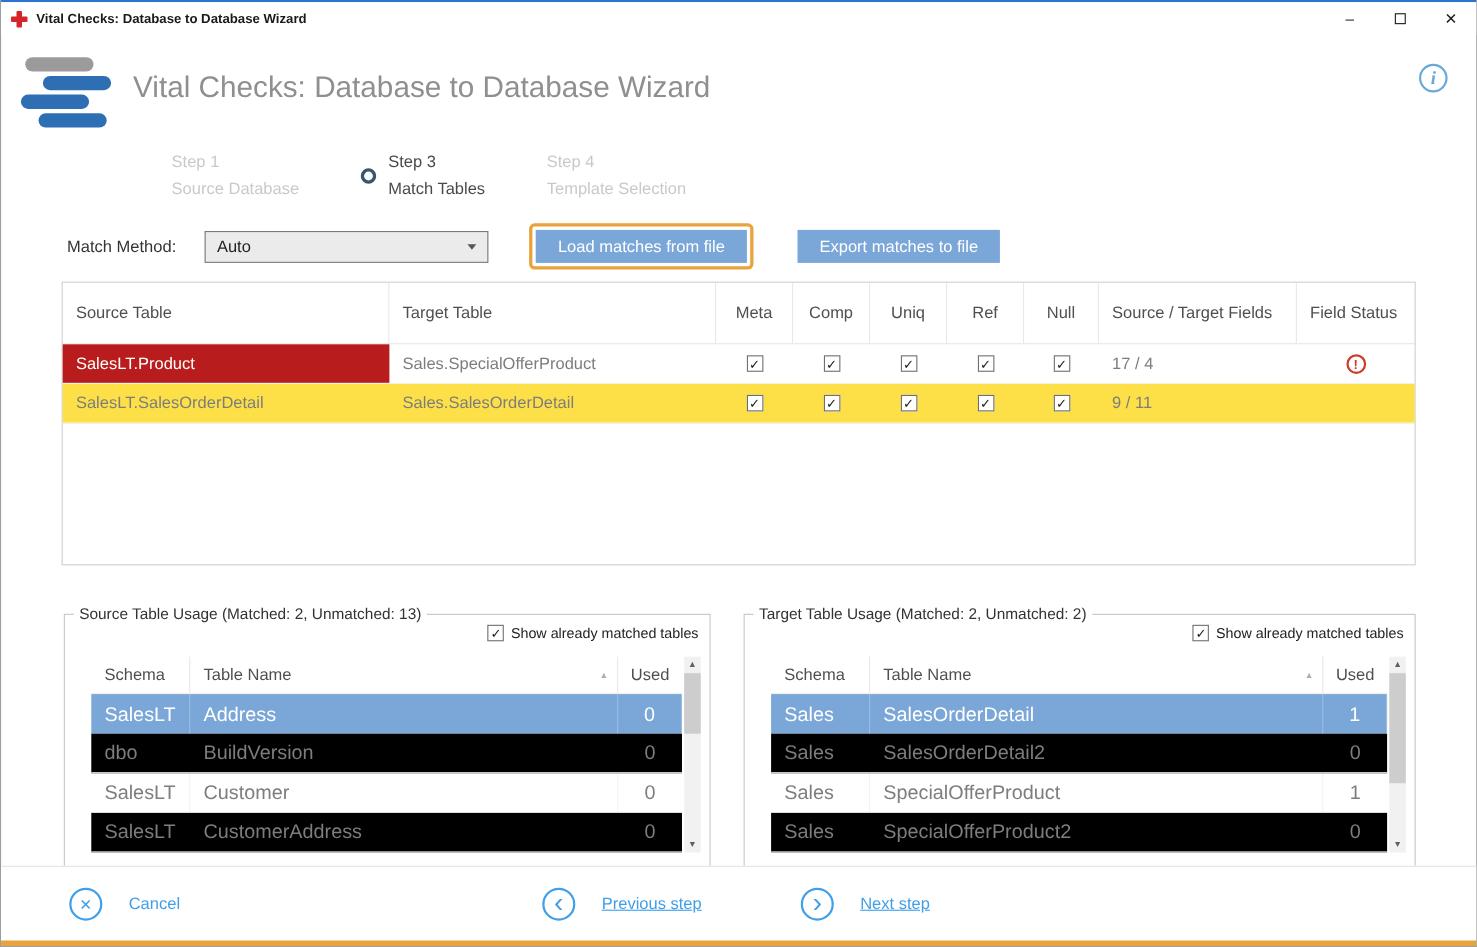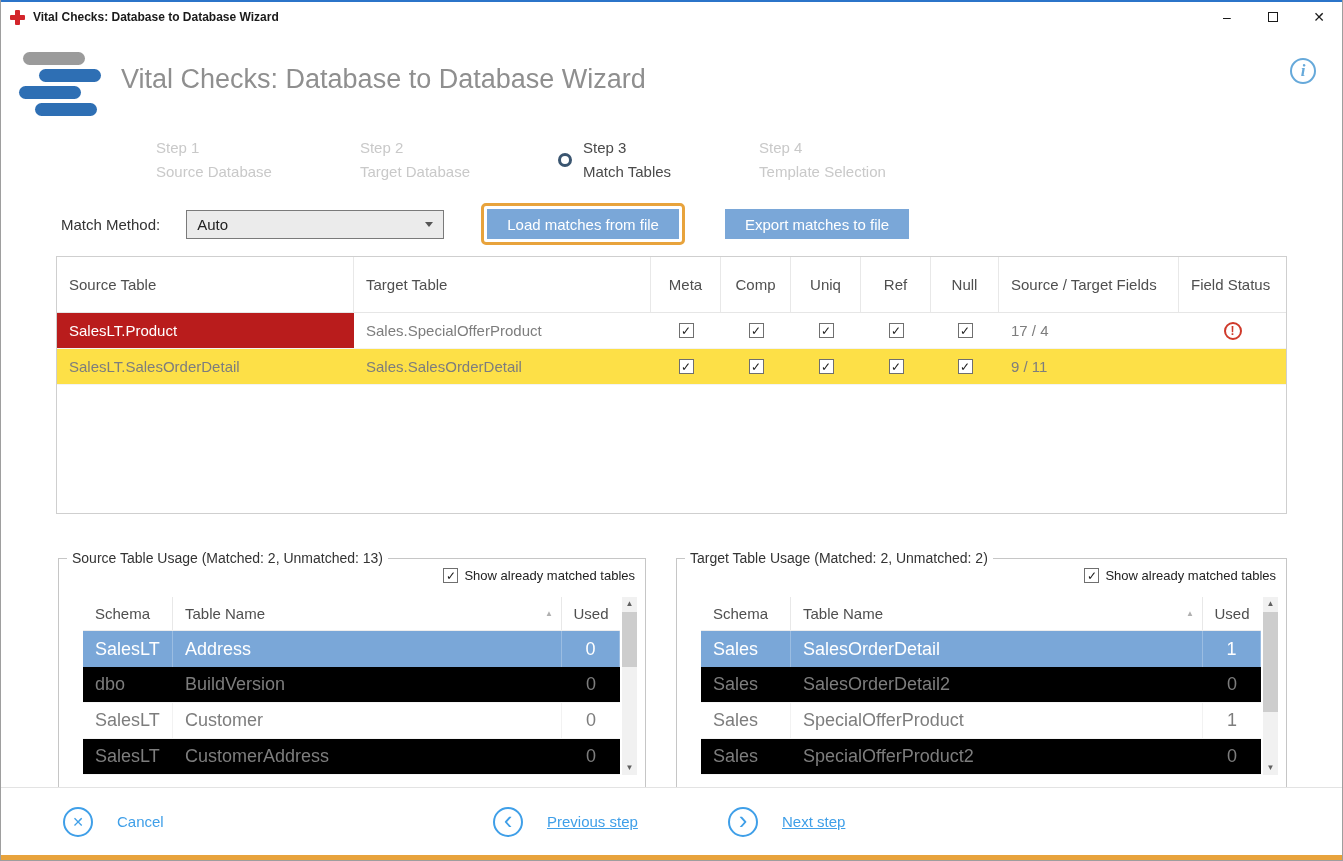--- a/index.html
+++ b/index.html
@@ -26,21 +26,21 @@
   .logo .b1 { left:10px; top:0;  background:#9b9b9b; }
   .logo .b2 { left:26px; top:17px; background:#2e6fb4; }
   .logo .b3 { left:6px;  top:34px; background:#2e6fb4; }
   .logo .b4 { left:22px; top:51px; background:#2e6fb4; }
   .page-title { position:absolute; left:120px; top:32px; font-size:27px; color:#8f8f8f; }
   .info-icon { position:absolute; right:26px; top:26px; width:26px; height:26px; border:2px solid #66a9da; border-radius:50%;
                color:#66a9da; display:flex; align-items:center; justify-content:center;
                font-family:"Liberation Serif", serif; font-style:italic; font-weight:700; font-size:17px; }
 
   
-  .steps { display:flex; gap:88px; margin-left:155px; height:48px; }
+  .steps { display:flex; gap:56px; margin-left:155px; height:48px; }
   .step { display:flex; align-items:center; }
   .step .l1, .step .l2 { font-size:15px; line-height:24px; color:#c9c9c9; }
   .step.active .l1, .step.active .l2 { color:#4a4a4a; }
   .step-circle { width:14px; height:14px; border:3px solid #3a5570; border-radius:50%; margin-right:11px; flex:0 0 auto; }
 
   
   .toolbar { display:flex; align-items:center; margin:22px 0 0 60px; height:36px; }
   .mm-label { font-size:15px; color:#333; margin-right:26px; }
   .dropdown { width:258px; height:29px; background:#ebebeb; border:1px solid #7a7a7a; display:flex; align-items:center;
               justify-content:space-between; padding:0 10px; font-size:15px; color:#222; cursor:default; }
@@ -146,26 +146,20 @@
       </div>
   </div>
 
   <div class="steps">
       <div class="step">
         <div class="step-lines">
           <div class="l1">Step 1</div>
           <div class="l2">Source Database</div>
         </div>
       </div>
-      <div class="step">
-        <div class="step-lines">
-          <div class="l1">Step 2</div>
-          <div class="l2">Target Database</div>
-        </div>
-      </div>
       <div class="step active">
         <span class="step-circle"></span>
         <div class="step-lines">
           <div class="l1">Step 3</div>
           <div class="l2">Match Tables</div>
         </div>
       </div>
       <div class="step">
         <div class="step-lines">
           <div class="l1">Step 4</div>

